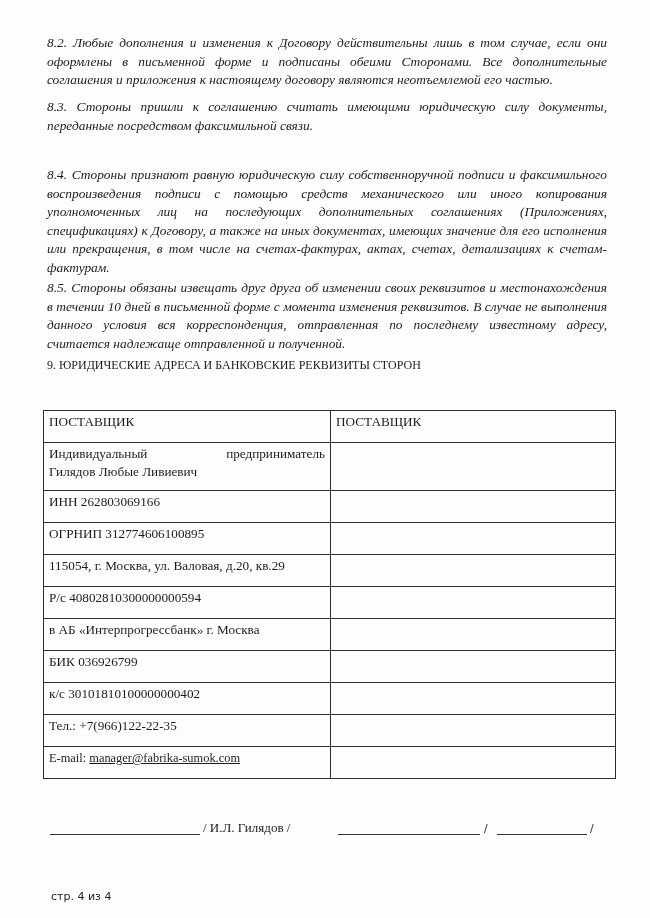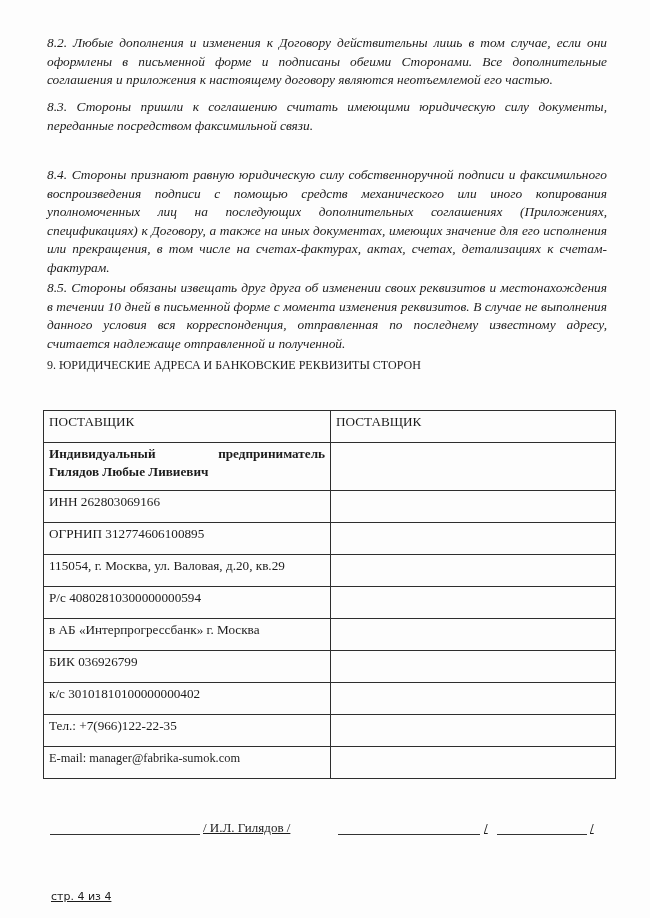--- a/index.html
+++ b/index.html
@@ -22,35 +22,35 @@
     border-collapse: collapse; table-layout: fixed;
     font-size: 13.2px;
   }
   table.req td {
     border: 1.3px solid #2e2e2e; vertical-align: top;
     padding: 2px 5px 0 5px; height: 29px; line-height: 18px;
   }
   table.req col.c1 { width: 287px; }
   table.req col.c2 { width: 285px; }
   table.req tr.tall td { height: 45px; }
-  table.req td.bold { font-weight: bold; text-align: justify; text-align-last: left; }
+  table.req td.bold { font-weight: normal; text-align: justify; text-align-last: left; }
   .justify-line { display: block; text-align: justify; text-align-last: justify; }
-  .email { }
+  .email { text-decoration: underline; }
   table.req td.small { font-size: 12.4px; }
 
-  .sig { position: absolute; top: 820px; font-size: 13px; text-decoration: underline; }
+  .sig { position: absolute; top: 820px; font-size: 13px; }
   .sig-line { position: absolute; top: 834px; border-bottom: 1px solid #333; height: 0; }
   #sig-line-1 { left: 50px; width: 150px; }
   #sig-name { left: 203px; font-size: 13px; }
   #sig-line-2 { left: 338px; width: 142px; }
   #sig-slash-2 { left: 484px; font-family: "DejaVu Sans", sans-serif; font-size: 11px; top: 822px; }
   #sig-line-3 { left: 497px; width: 90px; }
   #sig-slash-3 { left: 590px; font-family: "DejaVu Sans", sans-serif; font-size: 11px; top: 822px; }
 
-  #page-num { position: absolute; left: 51px; top: 890px; font-family: "DejaVu Sans", sans-serif; font-size: 11px; text-decoration: underline; }
+  #page-num { position: absolute; left: 51px; top: 890px; font-family: "DejaVu Sans", sans-serif; font-size: 11px; }
 </style>
 </head>
 <body>
 
 <div class="para" id="p82">8.2. Любые дополнения и изменения к Договору действительны лишь в том случае, если они оформлены в письменной форме и подписаны обеими Сторонами. Все дополнительные соглашения и приложения к настоящему договору являются неотъемлемой его частью.</div>
 <div class="para" id="p83">8.3. Стороны пришли к соглашению считать имеющими юридическую силу документы, переданные посредством факсимильной связи.</div>
 <div class="para" id="p84">8.4. Стороны признают равную юридическую силу собственноручной подписи и факсимильного воспроизведения подписи с помощью средств механического или иного копирования уполномоченных лиц на последующих дополнительных соглашениях (Приложениях, спецификациях) к Договору, а также на иных документах, имеющих значение для его исполнения или прекращения, в том числе на счетах-фактурах, актах, счетах, детализациях к счетам-фактурам.</div>
 <div class="para" id="p85">8.5. Стороны обязаны извещать друг друга об изменении своих реквизитов и местонахождения в течении 10 дней в письменной форме с момента изменения реквизитов. В случае не выполнения данного условия вся корреспонденция, отправленная по последнему известному адресу, считается надлежаще отправленной и полученной.</div>
 
 <div id="sec9">9. ЮРИДИЧЕСКИЕ АДРЕСА И БАНКОВСКИЕ РЕКВИЗИТЫ СТОРОН</div>

